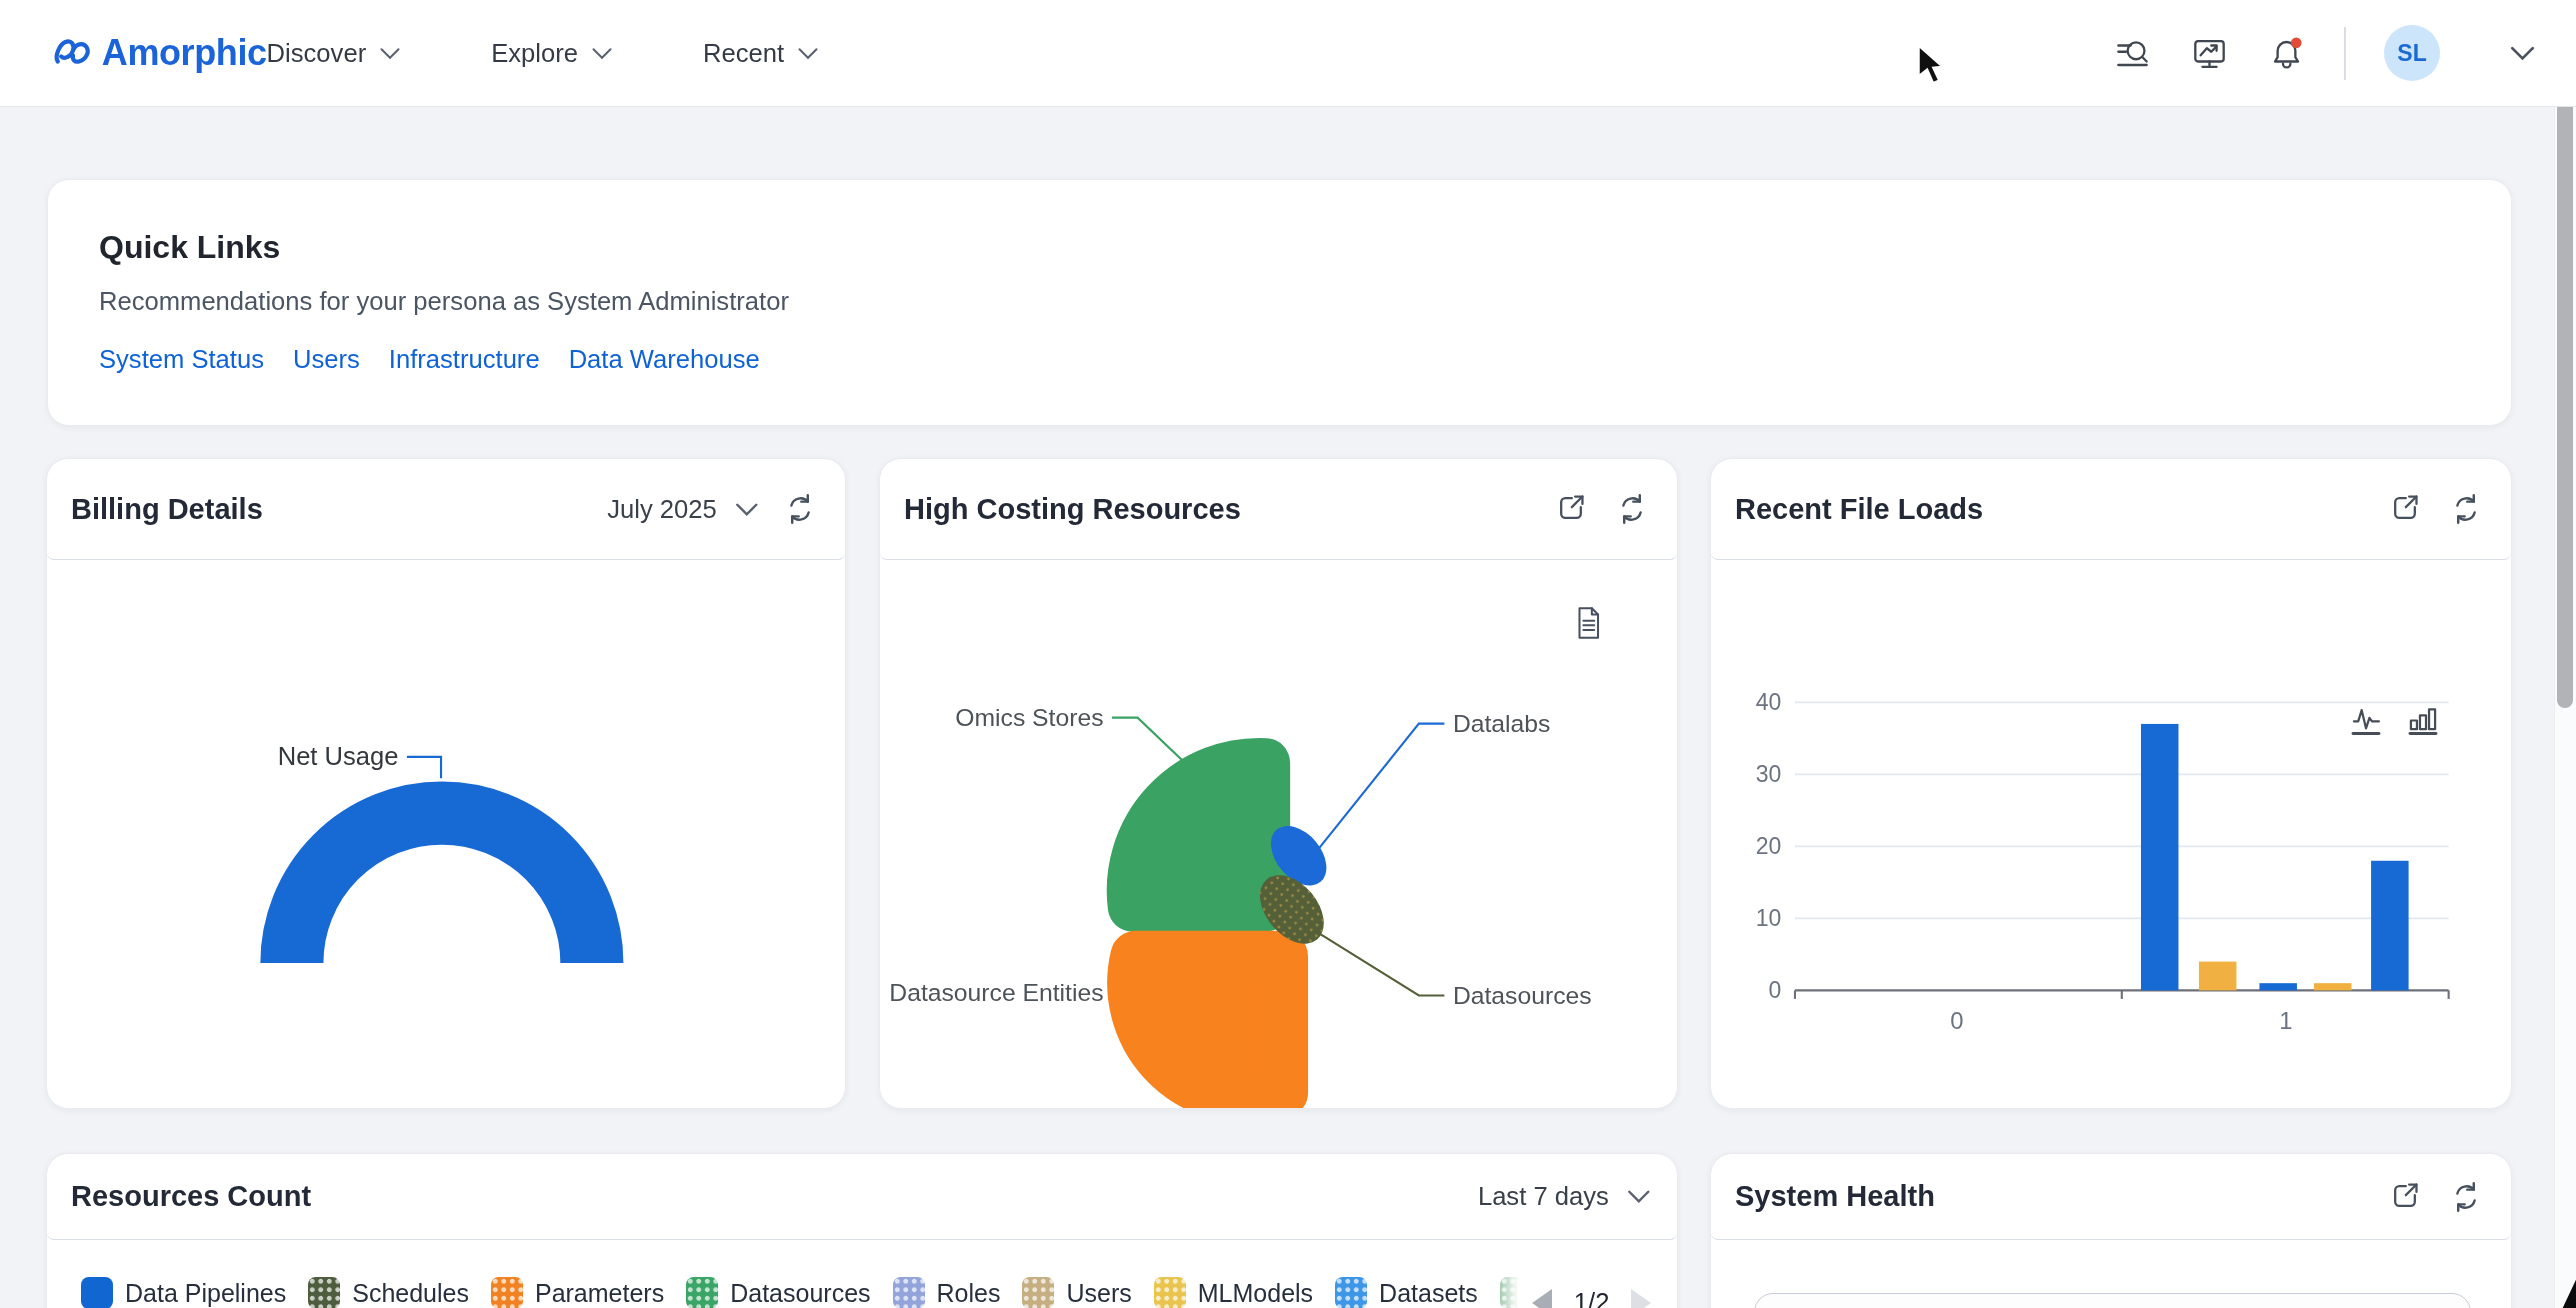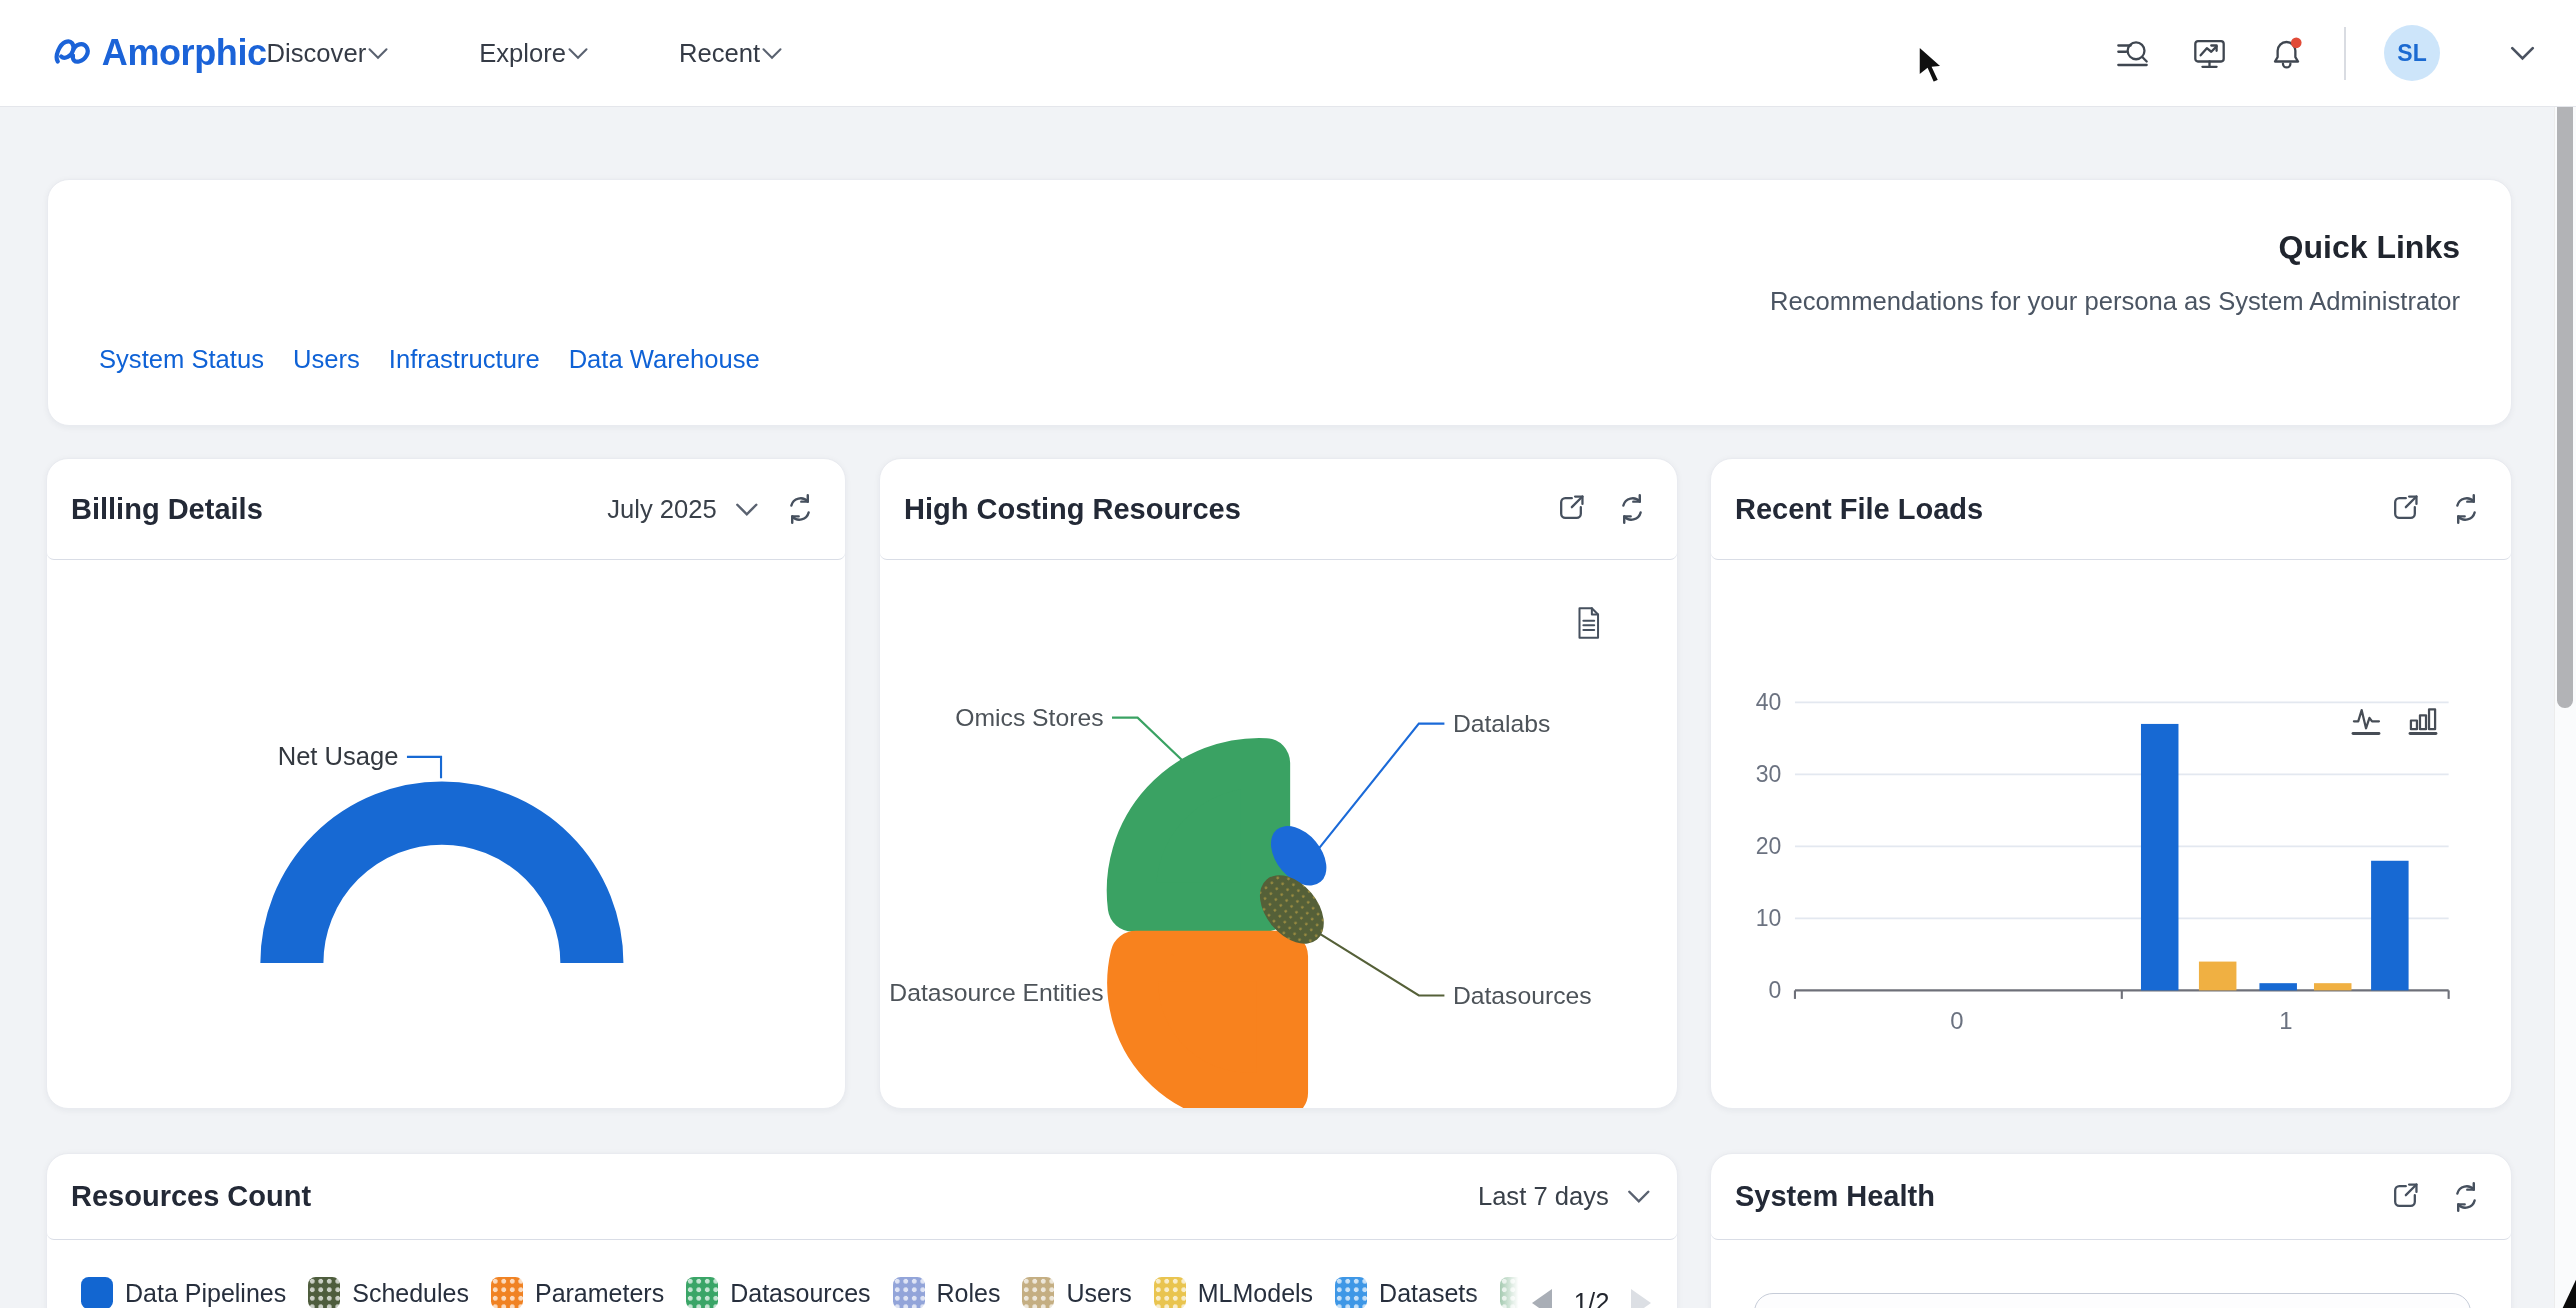--- a/index.html
+++ b/index.html
@@ -11,21 +11,21 @@
   svg text{font-family:"Liberation Sans",sans-serif}
   
   .topbar{
     position:absolute;left:0;top:0;width:2576px;height:107px;background:#ffffff;
     border-bottom:0.9px solid #e4e6eb;display:flex;align-items:center;box-sizing:border-box;
     padding:0 39px 0 51px;z-index:5;
   }
   .brand{display:flex;align-items:center;gap:6.8px;cursor:pointer}
   .brand-text{font-size:36px;font-weight:700;color:#1b63d8;letter-spacing:-0.4px}
   .nav{display:flex;align-items:center;gap:89px}
-  .nav-item{display:flex;align-items:center;gap:0;font-size:25.6px;color:#353b46;cursor:pointer}
+  .nav-item{display:flex;align-items:center;gap:12px;font-size:25.6px;color:#353b46;cursor:pointer}
   .top-right{margin-left:auto;display:flex;align-items:center;gap:38px}
   .tool-ic{width:39px;height:39px;position:relative;cursor:pointer}
   .vdivider{width:1.7px;height:53px;background:#d9dce2}
   .avatar{width:56px;height:56px;border-radius:50%;background:#cde5fa;color:#1b6ad1;
     font-size:23px;font-weight:700;display:flex;align-items:center;justify-content:center}
   .userblock{display:flex;align-items:center;gap:17px;cursor:pointer}
   .user-name{font-size:25.6px;color:#22262e;margin-bottom:5.1px}
   .user-role{font-size:21.3px;color:#4b5563;line-height:26.4px;width:213px}
   .user-caret{margin-left:51px}
   
@@ -35,21 +35,21 @@
   }
   .card-head{
     display:flex;align-items:center;box-sizing:border-box;
     padding:0 25.6px 0 24px;border-bottom:1.7px solid #d9dde6;border-radius:7px;
   }
   .card-title{font-size:29px;font-weight:700;color:#232936}
   .head-actions{margin-left:auto;display:flex;align-items:center;gap:22px}
   .icon-btn{width:38px;height:38px;cursor:pointer}
   .period{display:flex;align-items:center;gap:17px;font-size:25.6px;color:#394049;cursor:pointer}
   
-  #quicklinks{left:47px;top:179px;width:2465px;height:247px;padding:49px 51px;text-align:right;}
+  #quicklinks{left:47px;top:179px;width:2465px;height:247px;padding:49px 51px;}
   .ql-title{font-size:32px;font-weight:700;color:#20252e}
   .ql-sub{font-size:25.6px;color:#4b5563;margin-top:20.5px}
   .ql-links{display:flex;gap:29px;margin-top:29px}
   .ql-links a{font-size:25.6px;color:#0f62d6;text-decoration:none;cursor:pointer}
   
   #billing{left:46px;top:458px;width:800px;height:651px;}
   #highcost{left:879px;top:458px;width:799px;height:651px;}
   #recent{left:1710px;top:458px;width:802px;height:651px;}
   .row1-head{height:101px}
   .chart-zone{position:relative;width:100%;height:548px}

